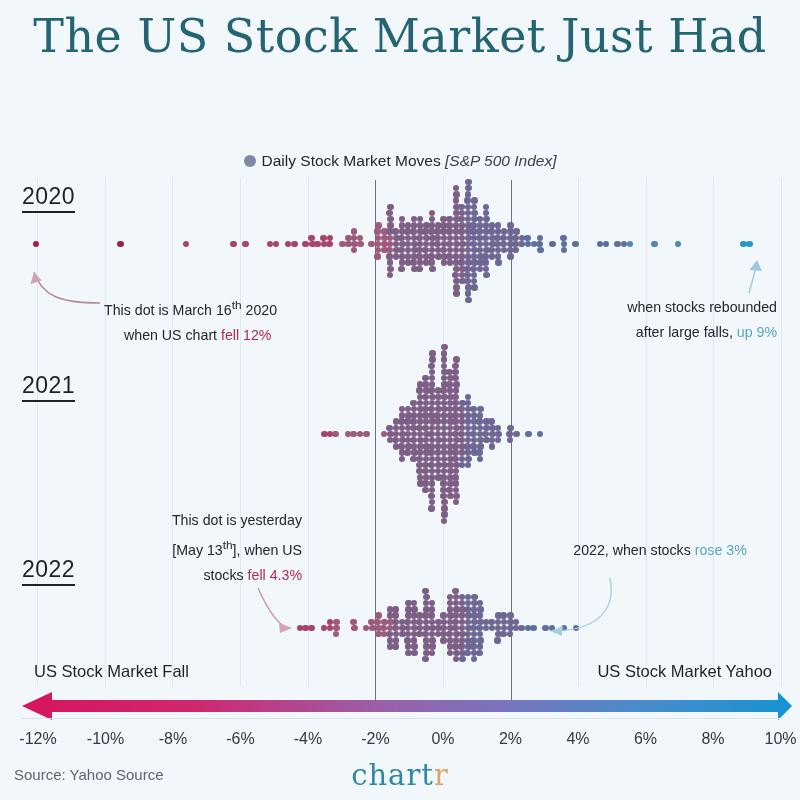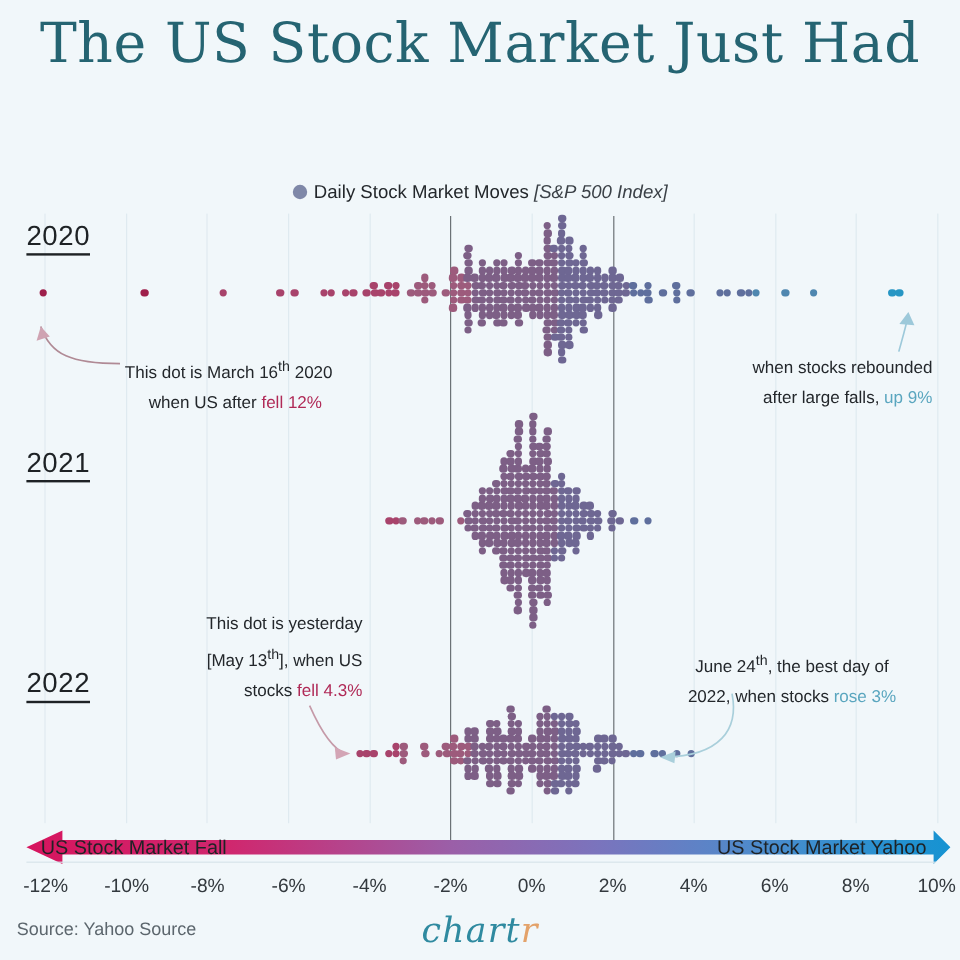--- a/index.html
+++ b/index.html
@@ -69,21 +69,21 @@
   .anno.right{text-align:right;}
   .anno.center{text-align:center;}
   .hi-fall{color:#b02a57;}
   .hi-rise{color:#5aa6bf;}
 
   .anno-svg{position:absolute;left:0;top:0;pointer-events:none;}
 
   
   .dir-label{
     position:absolute;top:662px;
-    font-size:16.5px;color:#1e2225;margin-top:36px;
+    font-size:16.5px;color:#1e2225;
   }
   .dir-left{left:34px;}
   .dir-right{right:28px;}
 
   .axis-rule{
     position:absolute;left:22px;top:718px;width:758px;height:1.2px;
     background:#d8e4ea;
   }
 
   
@@ -95,21 +95,21 @@
   }
 
   
   .source{
     position:absolute;left:14px;top:766px;
     font-size:15px;color:#5c666d;
   }
   .brand{
     position:absolute;left:0;top:758px;width:800px;text-align:center;
     font-family:"DejaVu Serif", serif;
-    font-size:29px;letter-spacing:1px;color:#2f8aa0;font-style:italic;
+    font-size:29px;letter-spacing:1px;color:#2f8aa0;
   }
   .brand .r{color:#e3a26a;}
 </style>
 </head>
 <body>
 
 <div id="stage">
 
   <div class="title">The US Stock Market Just Had</div>
 
@@ -858,36 +858,35 @@
     <path d="M292,628 l-13,-5 l1,10 z" fill="#d3a5b5"></path>
 
     <path d="M610,578 C616,608 600,630 554,631" fill="none" stroke="#a9cfdb" stroke-width="1.4"></path>
     <path d="M550,631 l13,-5 l-1,10 z" fill="#a9cfdb"></path>
 
     <polygon points="22,706 52,692 52,700 778,700 778,692 792,706 778,720 778,712 52,712 52,720" fill="url(#barGrad)"></polygon>
   </svg>
 
   <div class="anno" style="left:104px;top:293px">
     <div><span>This dot is March 16</span><sup>th</sup><span> 2020</span></div>
-    <div style="padding-left:20px"><span>when US after </span><span class="hi-fall">fell 12%</span></div>
+    <div style="padding-left:20px"><span>when US chart </span><span class="hi-fall">fell 12%</span></div>
   </div>
 
   <div class="anno right" style="right:23px;top:295px">
     <div>when stocks rebounded</div>
     <div><span>after large falls, </span><span class="hi-rise">up 9%</span></div>
   </div>
 
   <div class="anno right" style="left:122px;width:180px;top:508px">
     <div>This dot is yesterday</div>
     <div><span>[May 13</span><sup>th</sup><span>], when US</span></div>
     <div><span>stocks </span><span class="hi-fall">fell 4.3%</span></div>
   </div>
 
   <div class="anno center" style="left:535px;width:250px;top:538px">
-    <div><span>June 24</span><sup>th</sup><span>, the best day of</span></div>
     <div><span>2022, when stocks </span><span class="hi-rise">rose 3%</span></div>
   </div>
 
   <div class="dir-label dir-left">US Stock Market Fall</div>
   <div class="dir-label dir-right">US Stock Market Yahoo</div>
 
   <div class="axis-rule"></div>
 
   <div id="ticks">
       <div class="tick" style="left: 38px;">-12%</div>

